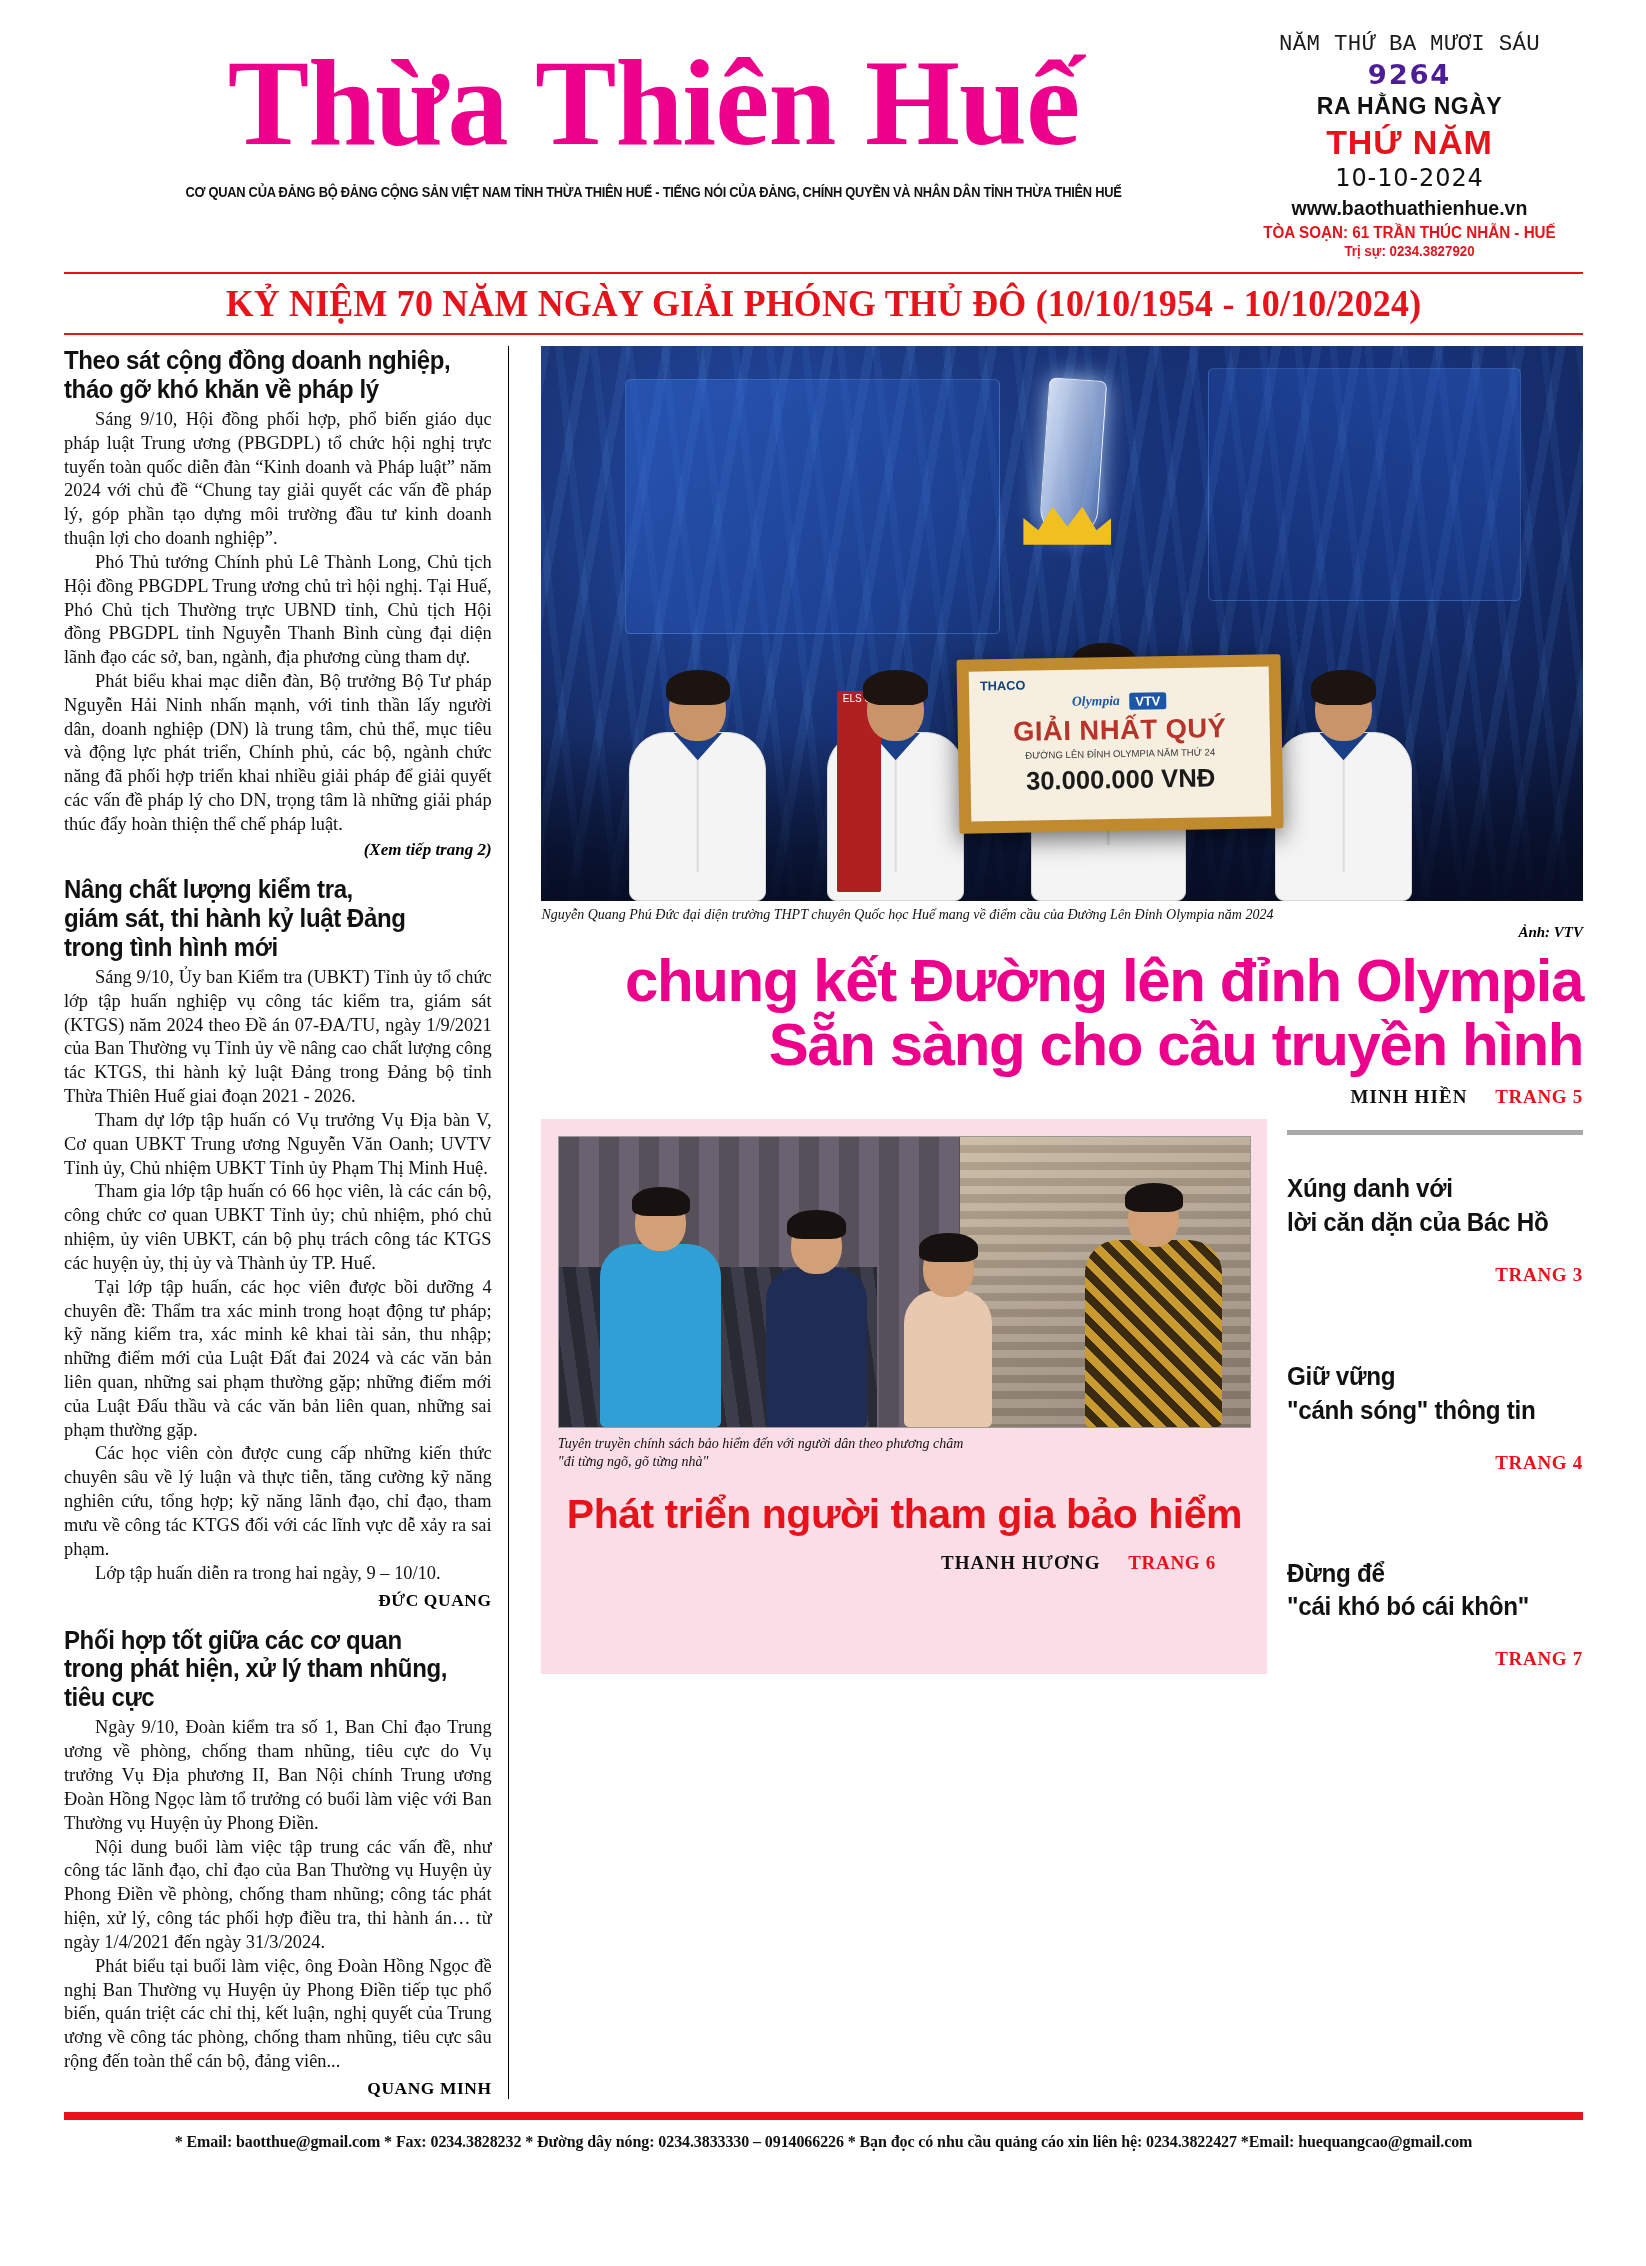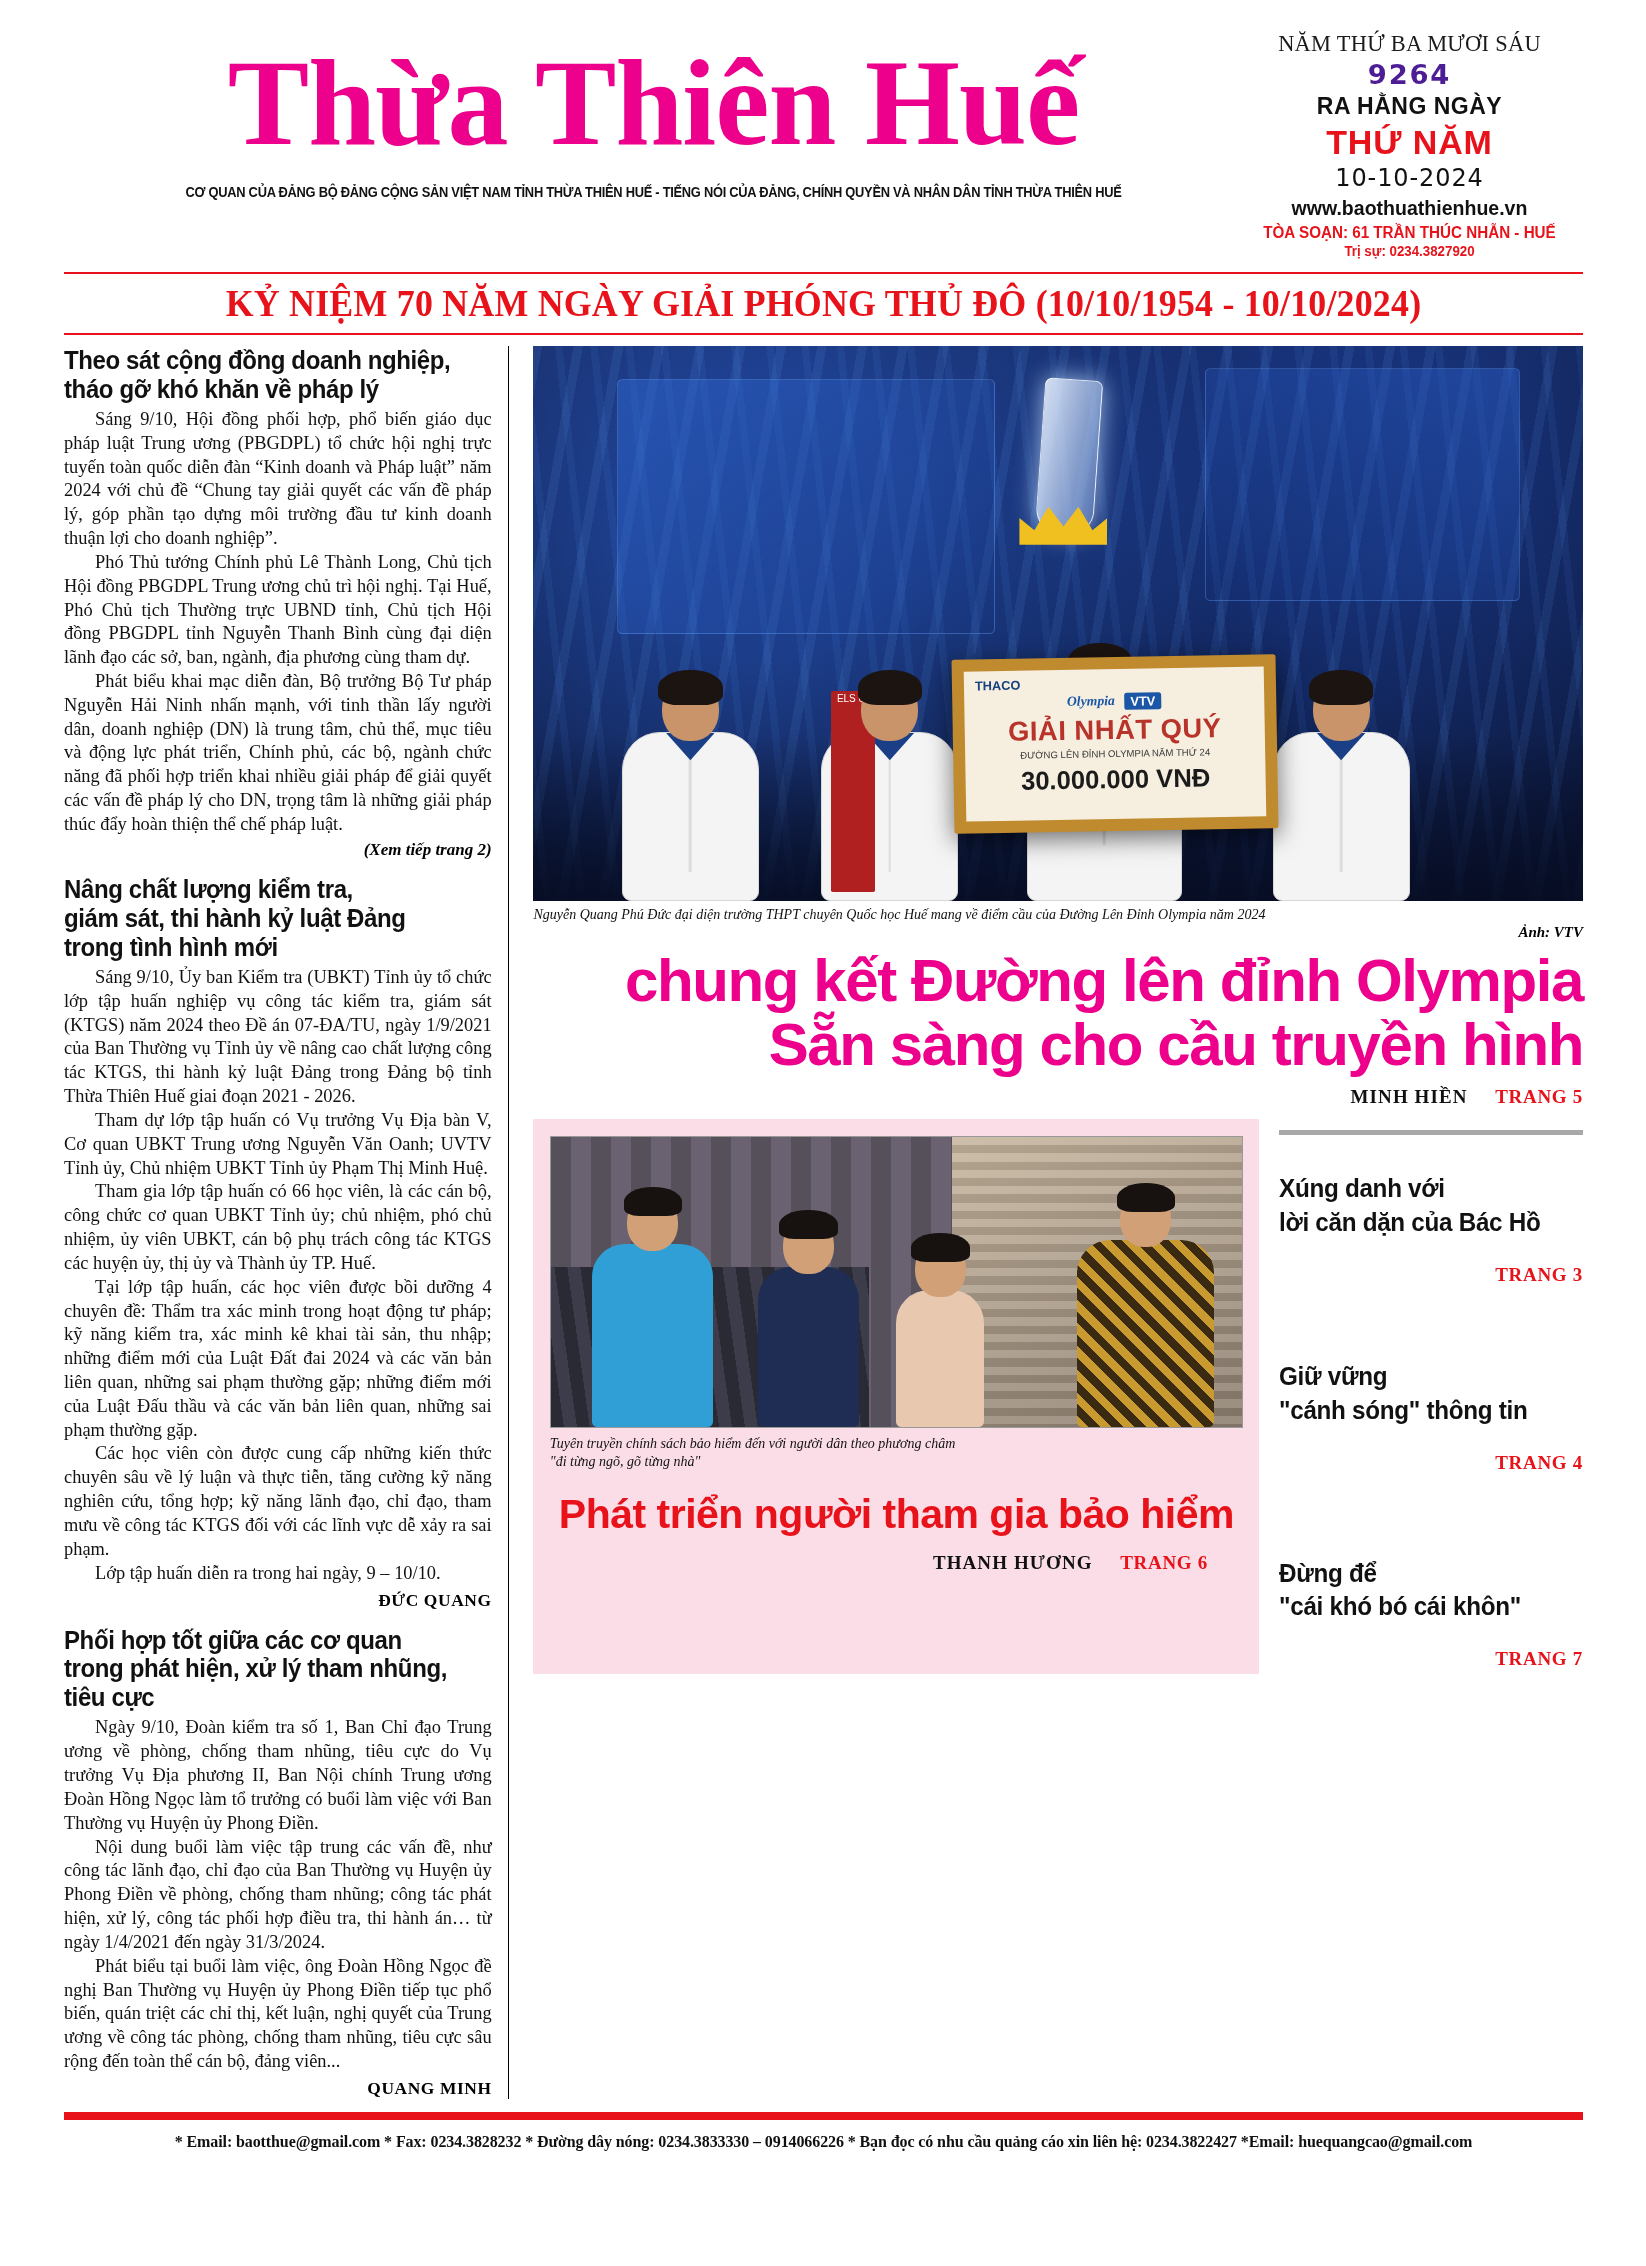--- a/index.html
+++ b/index.html
@@ -53,21 +53,21 @@
     white-space: nowrap;
   }
   .mast-right {
     position: absolute;
     right: 57px;
     top: 31px;
     width: 361px;
     text-align: center;
   }
   .mr-year {
-    font-family: Liberation Serif, serif;
+    font-family: Liberation Mono, monospace;
     font-size: 22.4px;
     color: #1a1a1a;
     letter-spacing: 0.3px;
     white-space: nowrap;
   }
   .mr-issue {
     font-family: "DejaVu Sans", sans-serif;
     font-weight: bold;
     font-size: 27.4px;
     color: #4c1d95;
@@ -139,21 +139,21 @@
     letter-spacing: 0.2px;
     white-space: nowrap;
     transform: scaleX(0.97);
   }
 
   
   .content {
     position: relative;
     margin: 11px 64px 0 64px;
     display: flex;
-    gap: 8px;
+    gap: 16px;
   }
   .col-left {
     width: 445px;
     padding-right: 16.4px;
     border-right: 0.9px solid #000;
   }
   .col-main {
     flex: 1;
     padding-left: 16.4px;
   }

